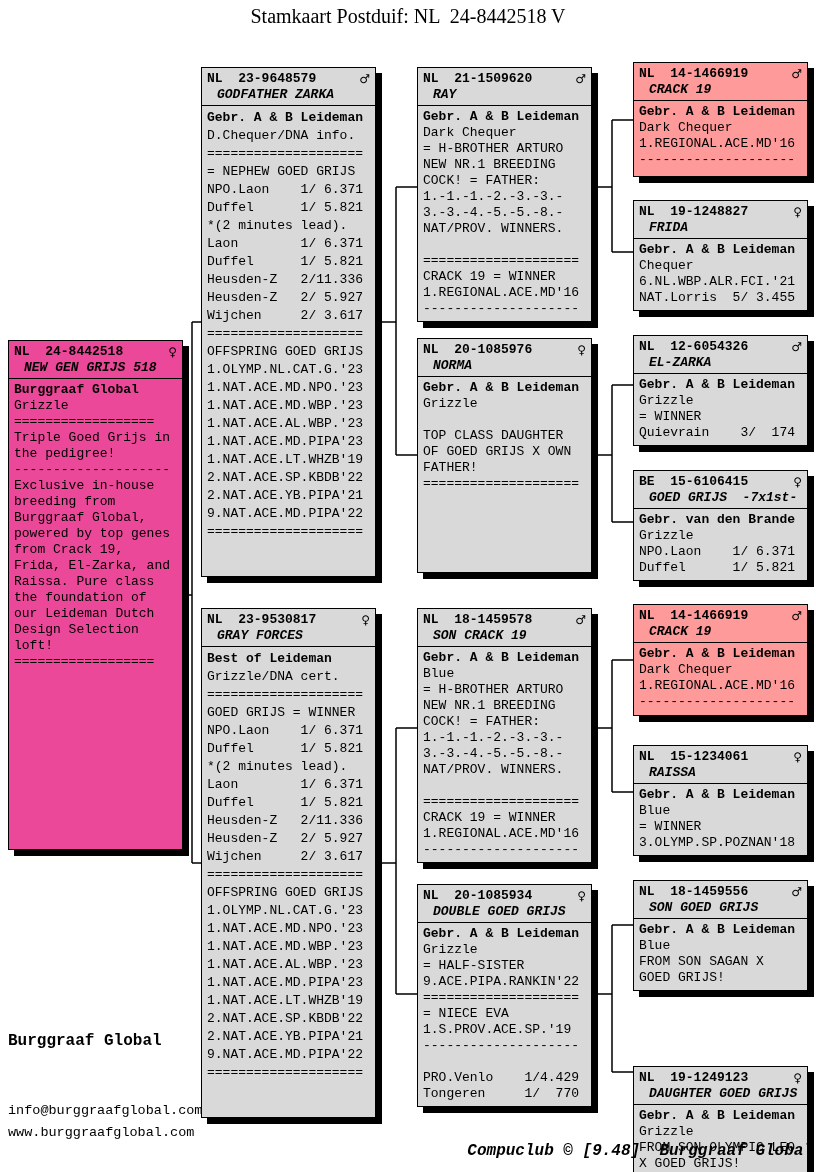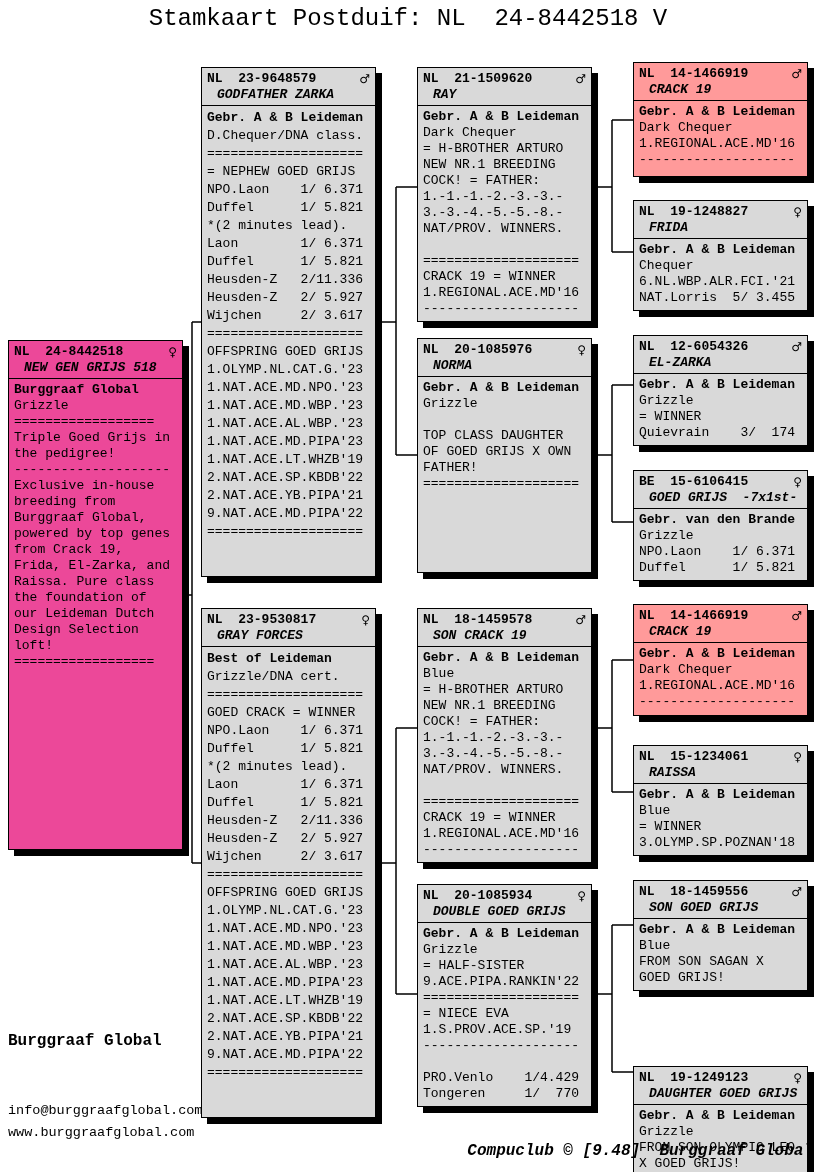--- a/index.html
+++ b/index.html
@@ -7,22 +7,22 @@
   body {
     position:relative;
     background:#ffffff;
     font-family:"Liberation Mono","DejaVu Sans Mono",monospace;
     color:#000;
     overflow:hidden;
   }
   .page-title {
     position:absolute; top:5px; left:0; width:100%;
     text-align:center;
-    font-family:Liberation Mono, monospace;
-    font-size:24px; white-space:pre;
+    font-family:Liberation Serif, serif;
+    font-size:20px; white-space:pre;
   }
   svg.connectors { position:absolute; left:0; top:0; }
 
   .pbox {
     position:absolute; width:175px;
     border:1px solid #000;
     background:#d9d9d9;
     box-shadow:6px 6px 0 #000;
     font-size:13px;
     padding:3px 0 4px 0;
@@ -105,21 +105,21 @@
 
 <div class="pbox lh18" id="box-father">
   <div class="hdr">
     <span>NL  23-9648579</span>
     <span class="sex">♂</span>
   </div>
   <div class="name">GODFATHER ZARKA</div>
   <div class="rule"></div>
   <div class="lines">
       <div class="bline">Gebr. A &amp; B Leideman</div>
-      <div class="bline">D.Chequer/DNA class.</div>
+      <div class="bline">D.Chequer/DNA info.</div>
       <div class="bline">====================</div>
       <div class="bline">= NEPHEW GOED GRIJS</div>
       <div class="bline">NPO.Laon    1/ 6.371</div>
       <div class="bline">Duffel      1/ 5.821</div>
       <div class="bline">*(2 minutes lead).</div>
       <div class="bline">Laon        1/ 6.371</div>
       <div class="bline">Duffel      1/ 5.821</div>
       <div class="bline">Heusden-Z   2/11.336</div>
       <div class="bline">Heusden-Z   2/ 5.927</div>
       <div class="bline">Wijchen     2/ 3.617</div>
@@ -142,21 +142,21 @@
   <div class="hdr">
     <span>NL  23-9530817</span>
     <span class="sex">♀</span>
   </div>
   <div class="name">GRAY FORCES</div>
   <div class="rule"></div>
   <div class="lines">
       <div class="bline">Best of Leideman</div>
       <div class="bline">Grizzle/DNA cert.</div>
       <div class="bline">====================</div>
-      <div class="bline">GOED CRACK = WINNER</div>
+      <div class="bline">GOED GRIJS = WINNER</div>
       <div class="bline">NPO.Laon    1/ 6.371</div>
       <div class="bline">Duffel      1/ 5.821</div>
       <div class="bline">*(2 minutes lead).</div>
       <div class="bline">Laon        1/ 6.371</div>
       <div class="bline">Duffel      1/ 5.821</div>
       <div class="bline">Heusden-Z   2/11.336</div>
       <div class="bline">Heusden-Z   2/ 5.927</div>
       <div class="bline">Wijchen     2/ 3.617</div>
       <div class="bline">====================</div>
       <div class="bline">OFFSPRING GOED GRIJS</div>

